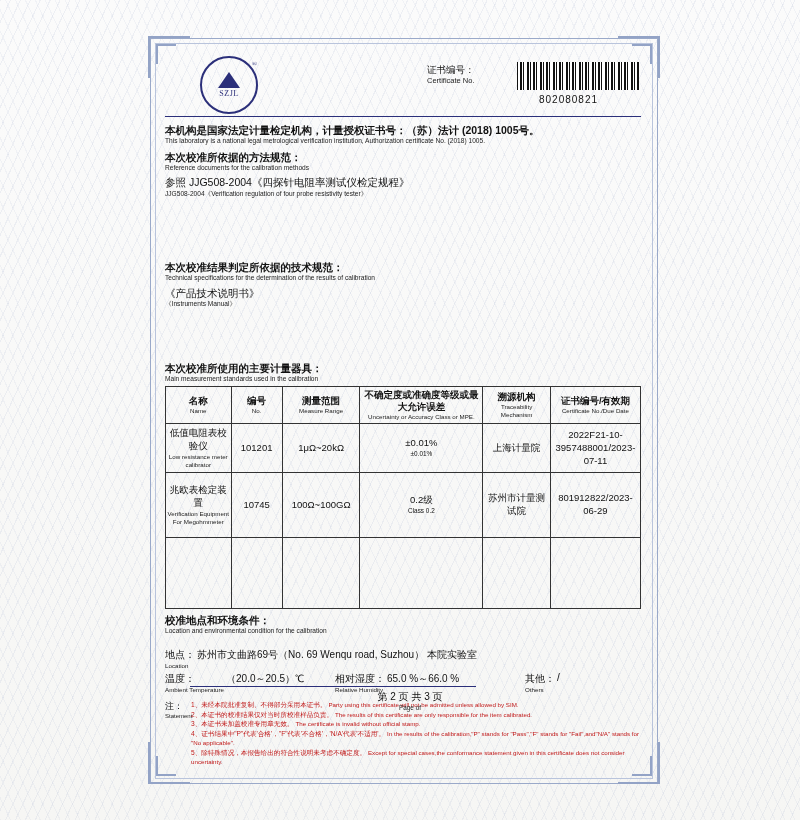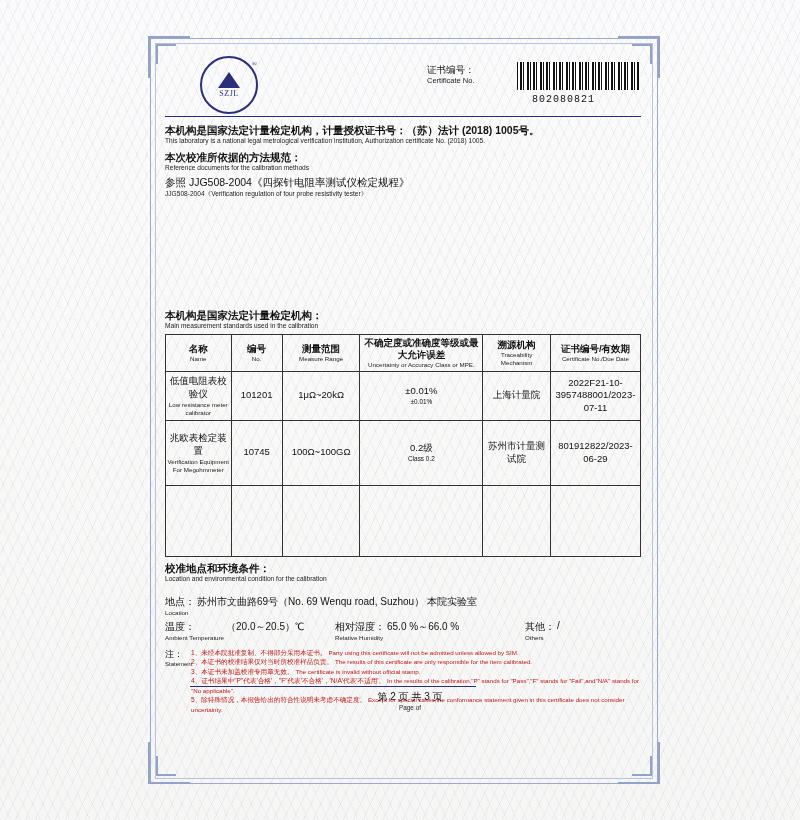--- a/index.html
+++ b/index.html
@@ -67,21 +67,21 @@
   .certno-label .en{font-size:7.5px;}
   .barcode{
     position:absolute;left:90px;top:-2px;width:122px;height:28px;
     background:repeating-linear-gradient(to right,
       #111 0px,#111 1px,#fff 1px,#fff 3px,
       #111 3px,#111 5px,#fff 5px,#fff 6px,
       #111 6px,#111 7px,#fff 7px,#fff 10px,
       #111 10px,#111 12px,#fff 12px,#fff 13px);
   }
   .barcode-num{
-    position:absolute;left:105px;top:30px;font-family:Liberation Mono, monospace;
+    position:absolute;left:112px;top:30px;font-family:Liberation Sans, sans-serif;
     font-size:10px;letter-spacing:1px;color:#111;
   }
   .hr{border-top:1px solid #2b2f7a;margin:2px 0 6px 0;}
 
   
   .cn{font-family:"Liberation Sans",sans-serif;font-size:10.5px;font-weight:bold;color:#111;line-height:1.35;}
   .cn.reg{font-weight:normal;}
   .en{font-family:"Liberation Sans",sans-serif;font-size:6.6px;color:#222;line-height:1.3;}
   .blk{margin-bottom:1px;}
   .sec{margin-top:4px;}
@@ -178,25 +178,31 @@
 
     <div class="sec">
       <div class="cn">本次校准所依据的方法规范：</div>
       <div class="en">Reference documents for the calibration methods</div>
       <div class="cn reg" style="margin-top:3px">参照 JJG508-2004《四探针电阻率测试仪检定规程》</div>
       <div class="en">JJG508-2004《Verification regulation of four probe resistivity tester》</div>
     </div>
 
     <div class="spacer-lg"></div>
 
+    <div class="sec">
+      <div class="cn">本次校准结果判定所依据的技术规范：</div>
+      <div class="en">Technical specifications for the determination of the results of calibration</div>
+      <div class="cn reg" style="margin-top:3px">《产品技术说明书》</div>
+      <div class="en">《Instruments Manual》</div>
+    </div>
 
     <div class="spacer-md"></div>
 
     <div class="tbl-title">
-      <div class="cn">本机构是国家法定计量检定机构：</div>
+      <div class="cn">本次校准所使用的主要计量器具：</div>
       <div class="en">Main measurement standards used in the calibration</div>
     </div>
 
     <table class="std">
       <colgroup>
         <col style="width:64px">
           <col style="width:50px">
           <col style="width:76px">
         <col style="width:120px">
           <col style="width:66px">

